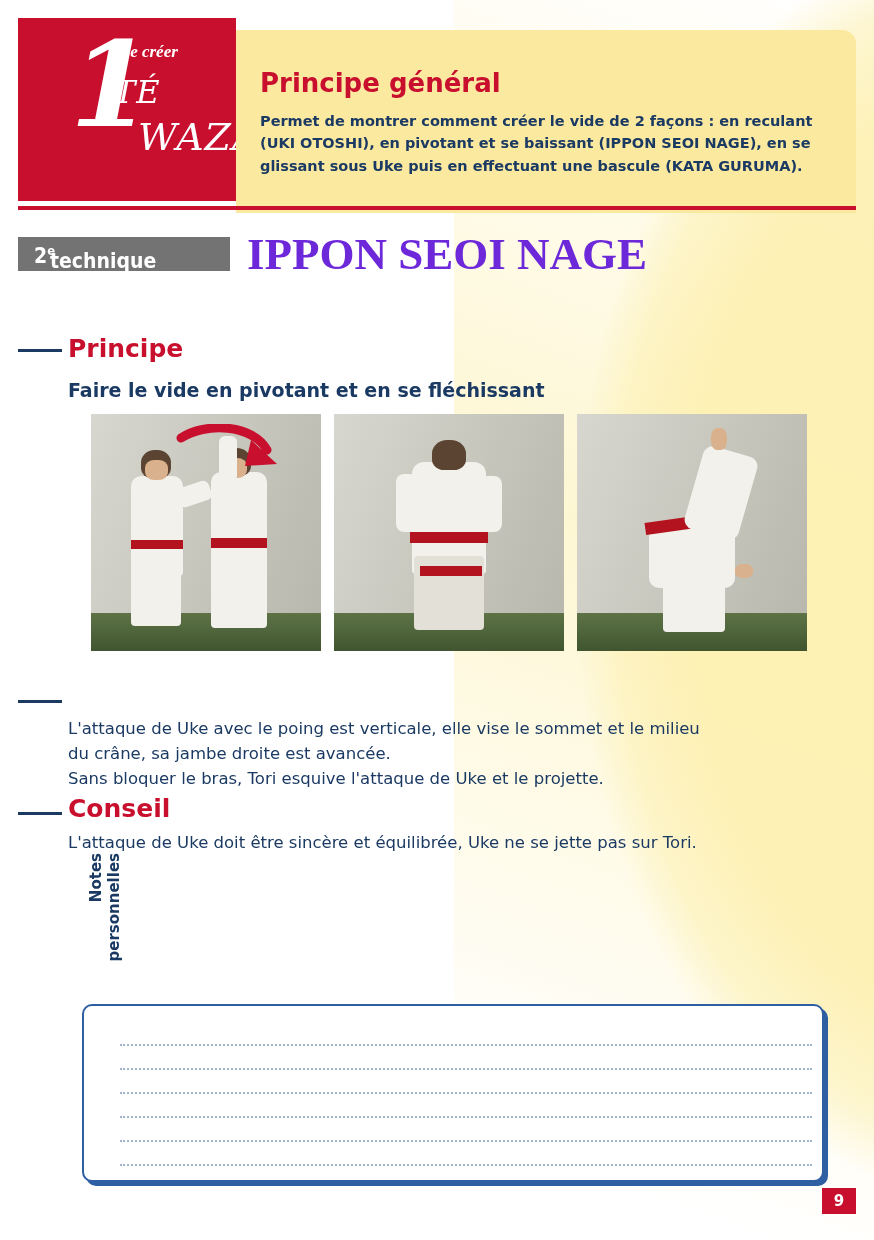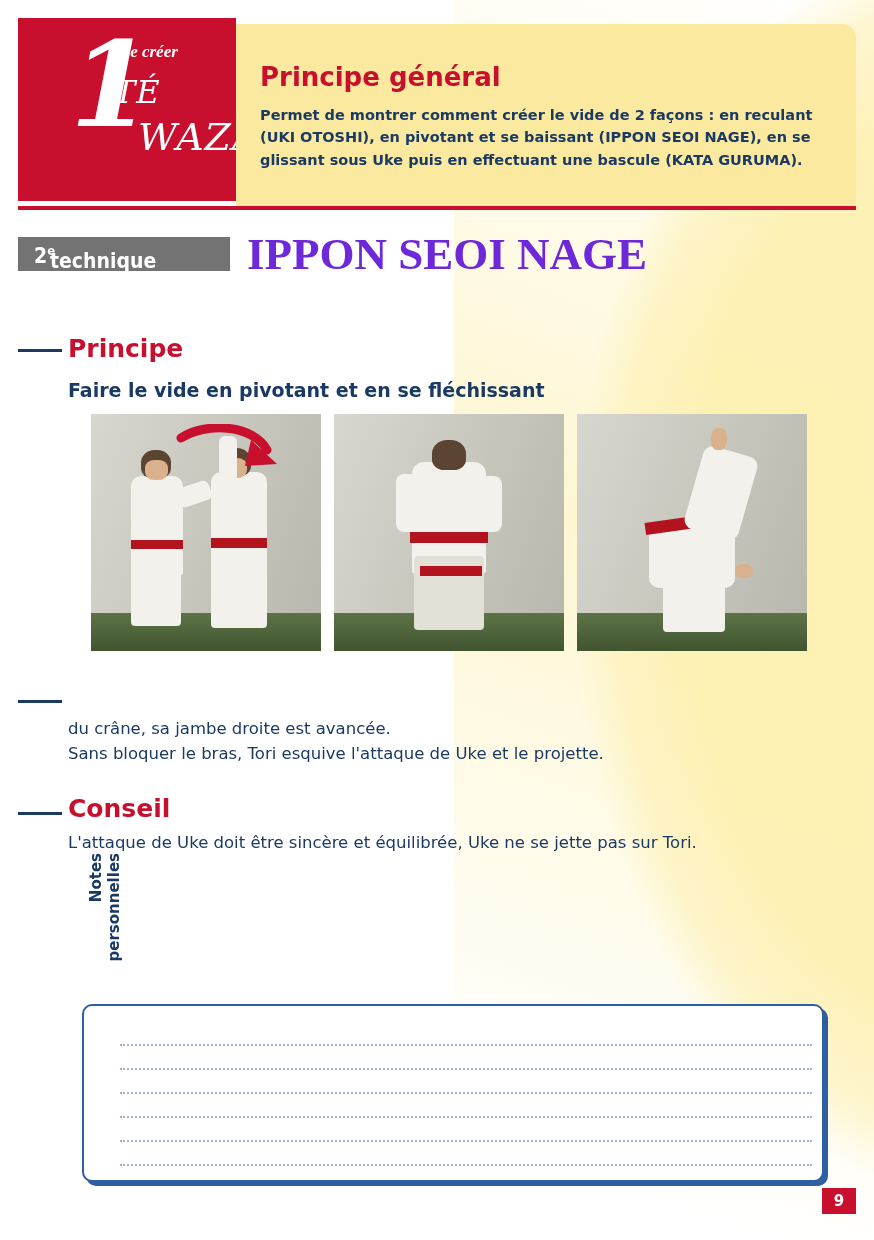--- a/index.html
+++ b/index.html
@@ -79,21 +79,21 @@
     left: 88px; top: 97px;
     font-family: "DejaVu Serif", serif;
     font-style: italic;
     font-size: 38px;
     color: #ffffff;
     letter-spacing: 1px;
     margin-left: 32px;
   }
   .header-yellow {
     position: absolute;
-    left: 218px; top: 6px;
+    left: 218px; top: 12px;
     width: 620px; height: 183px;
     background: #fbe9a0;
     border-top-right-radius: 14px;
   }
   .principe-general-title {
     position: absolute;
     left: 24px; top: 38px;
     color: #c8102e;
     font-size: 26px;
     font-weight: bold;
@@ -333,20 +333,21 @@
       <div class="fig" style="left:116px; top:36px; width:56px; height:86px; border-radius:10px; transform:rotate(16deg);"></div>
       <div class="skin" style="left:134px; top:14px; width:16px; height:22px;"></div>
       <div class="skin" style="left:158px; top:150px; width:18px; height:14px;"></div>
     </div>
 
     <div style="clear:both"></div>
   </div>
 
   <div class="sec-rule" style="top:700px"></div>
   <div class="sec-body" style="top:716px">
+    <div>L'attaque de Uke avec le poing est verticale, elle vise le sommet et le milieu</div>
     <div>du crâne, sa jambe droite est avancée.</div>
     <div>Sans bloquer le bras, Tori esquive l'attaque de Uke et le projette.</div>
   </div>
 
   <div class="sec-rule" style="top:812px"></div>
   <div class="sec-title" style="top:794px">Conseil</div>
   <div class="sec-body" style="top:830px">
     <div>L'attaque de Uke doit être sincère et équilibrée, Uke ne se jette pas sur Tori.</div>
   </div>
 

